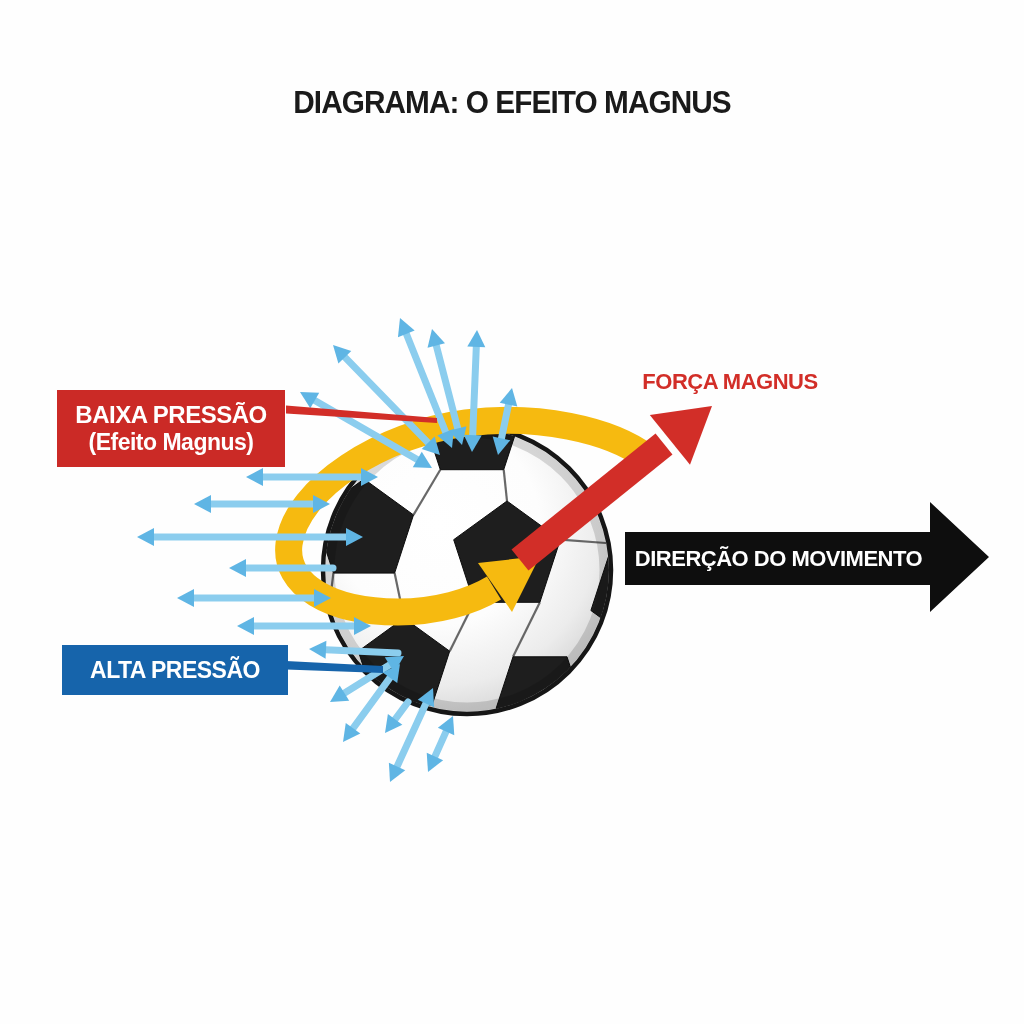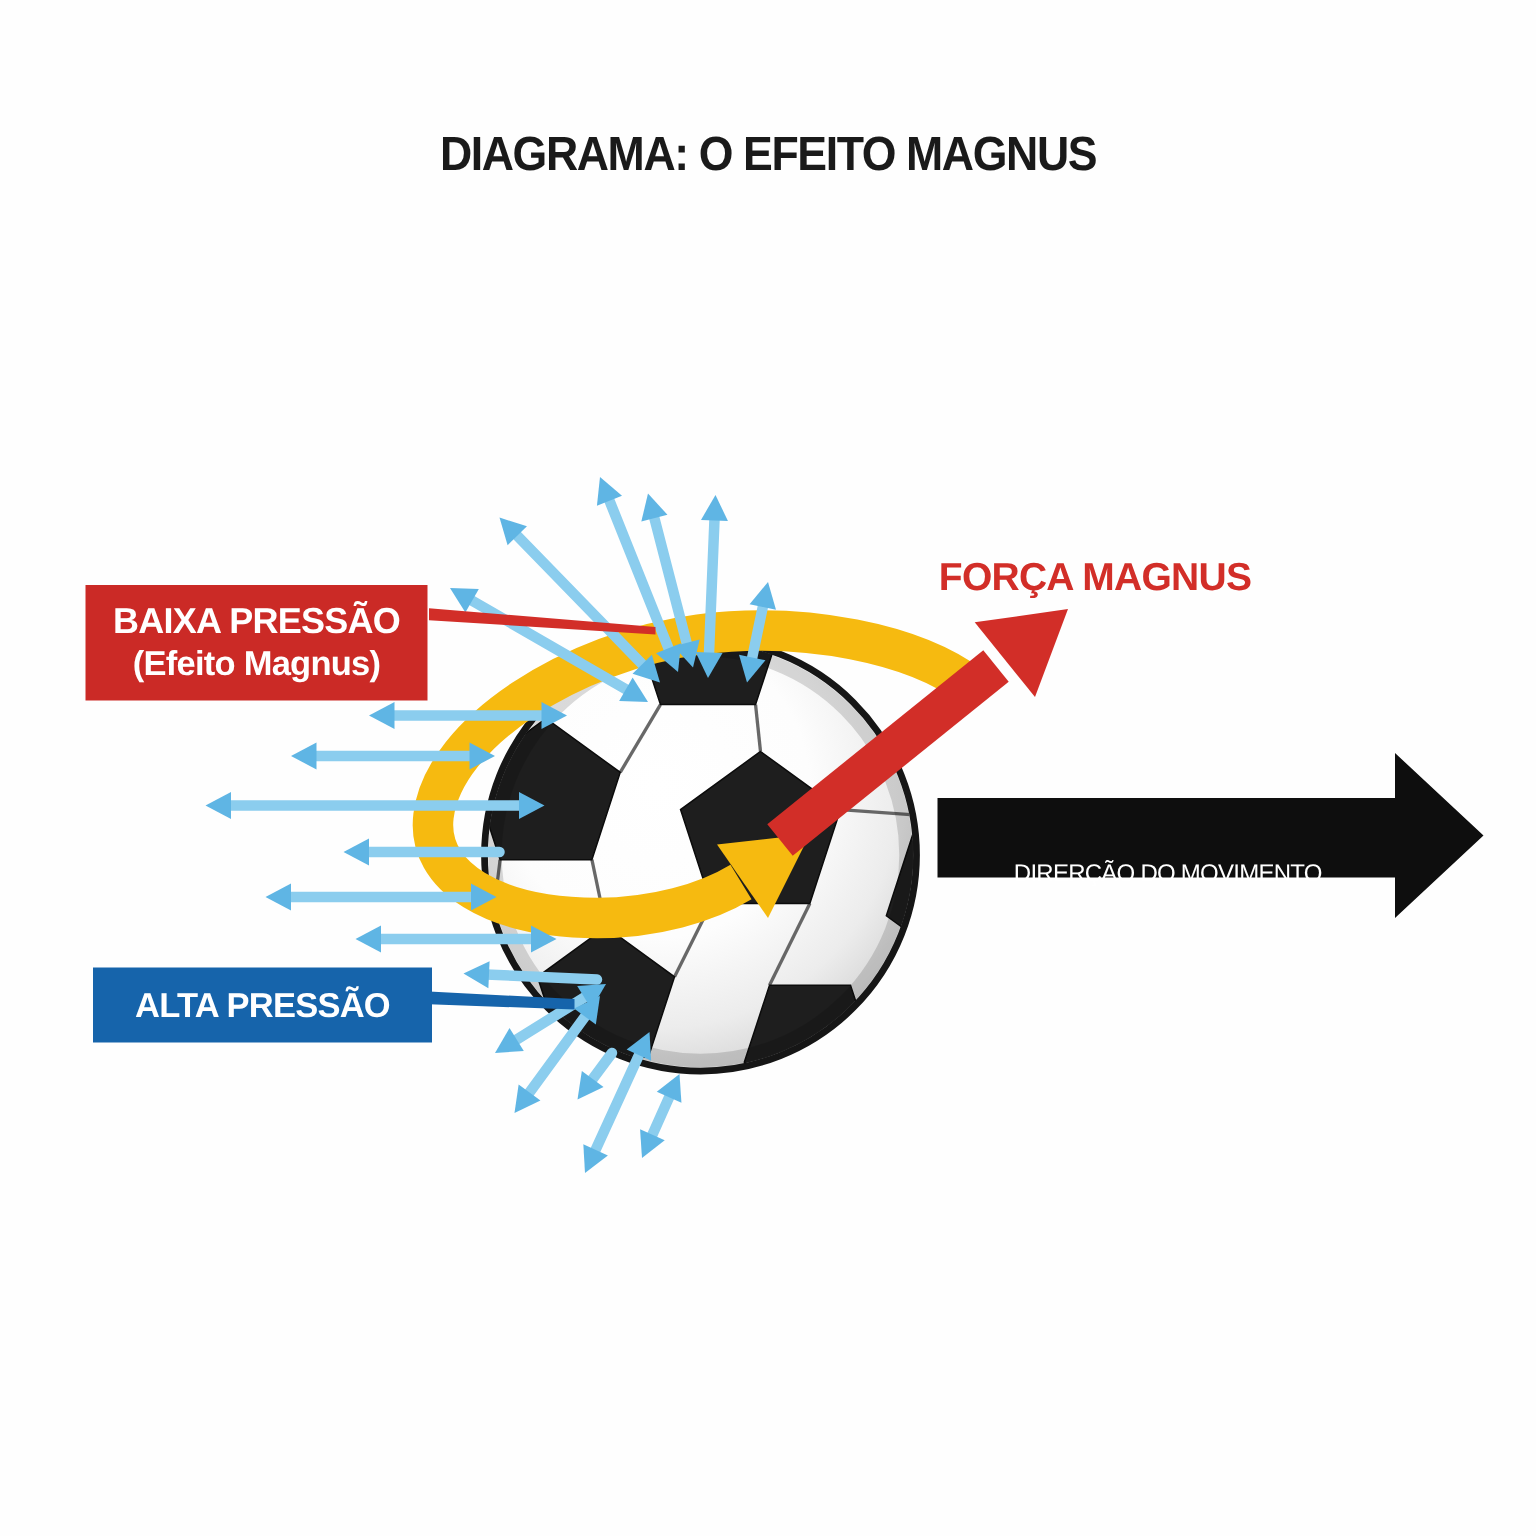--- a/index.html
+++ b/index.html
@@ -20,26 +20,26 @@
   .label-box{
     position:absolute;display:flex;flex-direction:column;align-items:center;
     justify-content:center;color:var(--white);font-weight:700;text-align:center;
     line-height:1.17;letter-spacing:-.5px;
   }
   .label-low{left:57px;top:390px;width:228px;height:77px;background:var(--red-box);font-size:24px;}
   .label-low .sub{font-size:23px;}
   .label-high{left:62px;top:645px;width:226px;height:50px;background:var(--blue-box);font-size:23px;}
   .label-force{
     position:absolute;left:617px;top:369px;width:226px;text-align:center;
-    color:var(--red);font-weight:700;font-size:26px;letter-spacing:-.5px;
+    color:var(--red);font-weight:700;font-size:22px;letter-spacing:-.5px;
   }
   .label-move{
     position:absolute;left:627px;top:532px;width:303px;height:53px;
     display:flex;align-items:center;justify-content:center;
-    color:var(--white);font-weight:400;font-size:16px;letter-spacing:-.5px;white-space:nowrap;margin-top:24px;
+    color:var(--white);font-weight:700;font-size:22px;letter-spacing:-.5px;white-space:nowrap;
   }
   
   .ball-body{fill:url(#ballG);stroke:#161616;stroke-width:4.5px}
   .ball-rim{fill:none;stroke:rgba(0,0,0,.14);stroke-width:9px}
   .pent{fill:#1E1E1E;stroke:#0c0c0c;stroke-width:1px}
   .seam{stroke:#4d4d4d;stroke-width:2.2px;fill:none;opacity:.85}
   .spin-ring{fill:none;stroke:var(--yellow);stroke-width:27px}
   .spin-head{fill:var(--yellow)}
   .force-shaft{stroke:var(--red);stroke-width:27px}
   .force-head{fill:var(--red)}

